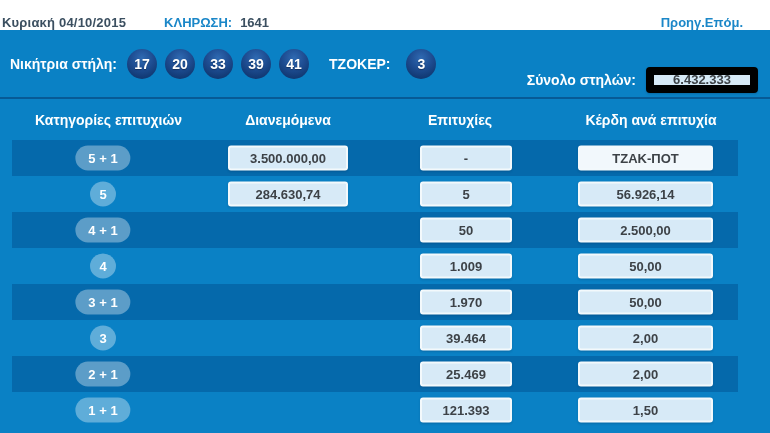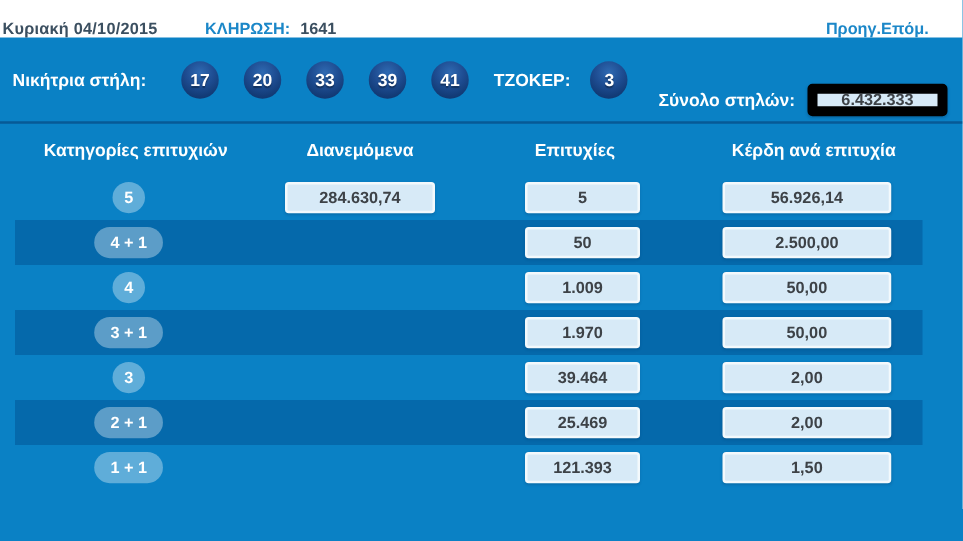--- a/index.html
+++ b/index.html
@@ -11,21 +11,21 @@
   .topbar { height:30px; background:#ffffff; display:flex; align-items:flex-end; font-size:13px; font-weight:bold; }
   .topbar .date { color:#3b4f60; margin-left:2px; letter-spacing:.2px; }
   .topbar .draw-label { color:#1b87c8; margin-left:38px; }
   .topbar .draw-number { color:#3b4f60; margin-left:8px; }
   .topbar .nav { margin-left:auto; display:flex; padding-right:27px; }
   .topbar .nav a { color:#1b87c8; text-decoration:none; cursor:pointer; }
 
   
   .numbers-band { height:67px; display:flex; align-items:center; padding-left:10px; }
   .band-label { color:#ffffff; font-weight:bold; font-size:14px; }
-  .balls { display:flex; gap:20px; margin-left:28px; }
+  .balls { display:flex; gap:8px; margin-left:10px; }
   .ball {
     width:30px; height:30px; border-radius:50%;
     background:radial-gradient(circle at 50% 30%, #2f6ab2 0%, #1e4d92 42%, #133c78 72%, #0d3063 100%);
     color:#ffffff; font-weight:bold; font-size:14px;
     display:flex; align-items:center; justify-content:center;
     text-shadow:0 1px 1px rgba(0,0,0,.35);
   }
   .joker-label { margin-left:20px; }
   .joker-ball { margin-left:16px; }
   .totals { margin-left:auto; display:flex; align-items:center; padding-right:12px;margin-top:32px; }
@@ -106,20 +106,26 @@
 
   <div class="divider"></div>
 
   <div class="thead">
     <span class="th-category">Κατηγορίες επιτυχιών</span>
     <span class="th-distributed">Διανεμόμενα</span>
     <span class="th-hits">Επιτυχίες</span>
     <span class="th-winnings">Κέρδη ανά επιτυχία</span>
   </div>
 
+  <div class="trow dark">
+    <span class="badge pill">5 + 1</span>
+    <span class="vbox dist">3.500.000,00</span>
+    <span class="vbox hits">-</span>
+    <span class="vbox win jackpot">ΤΖΑΚ-ΠΟΤ</span>
+  </div>
 
   <div class="trow">
     <span class="badge circle">5</span>
     <span class="vbox dist">284.630,74</span>
     <span class="vbox hits">5</span>
     <span class="vbox win">56.926,14</span>
   </div>
 
   <div class="trow dark">
     <span class="badge pill">4 + 1</span>

